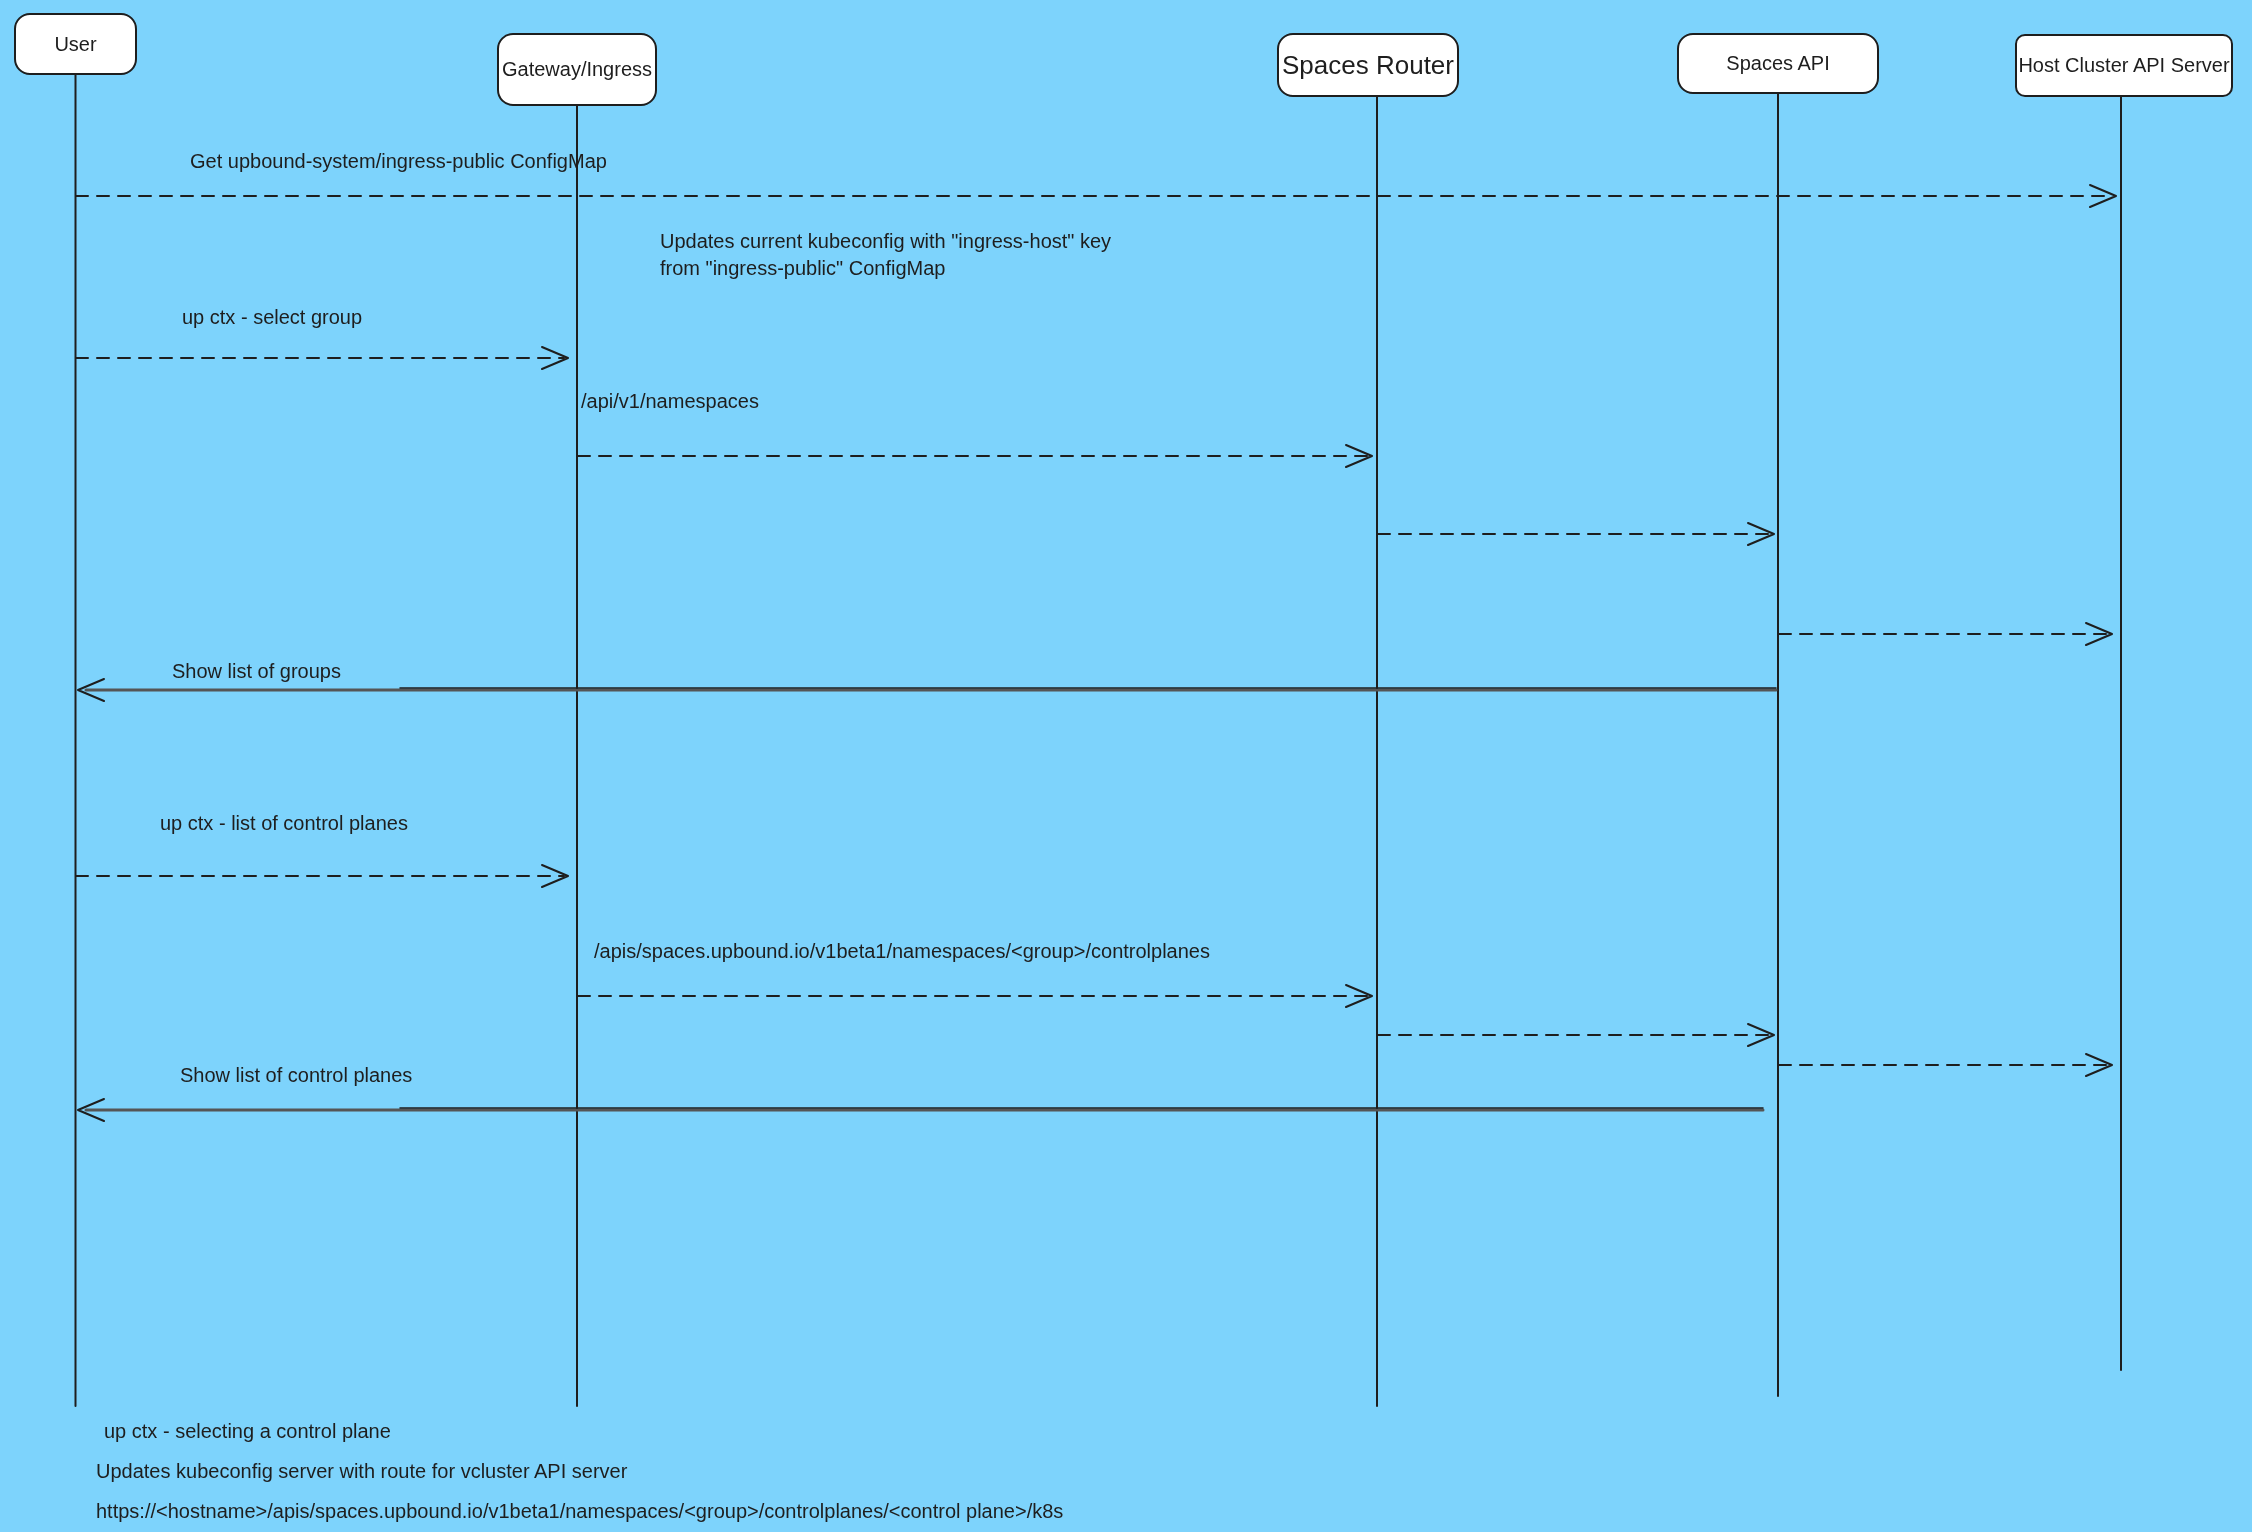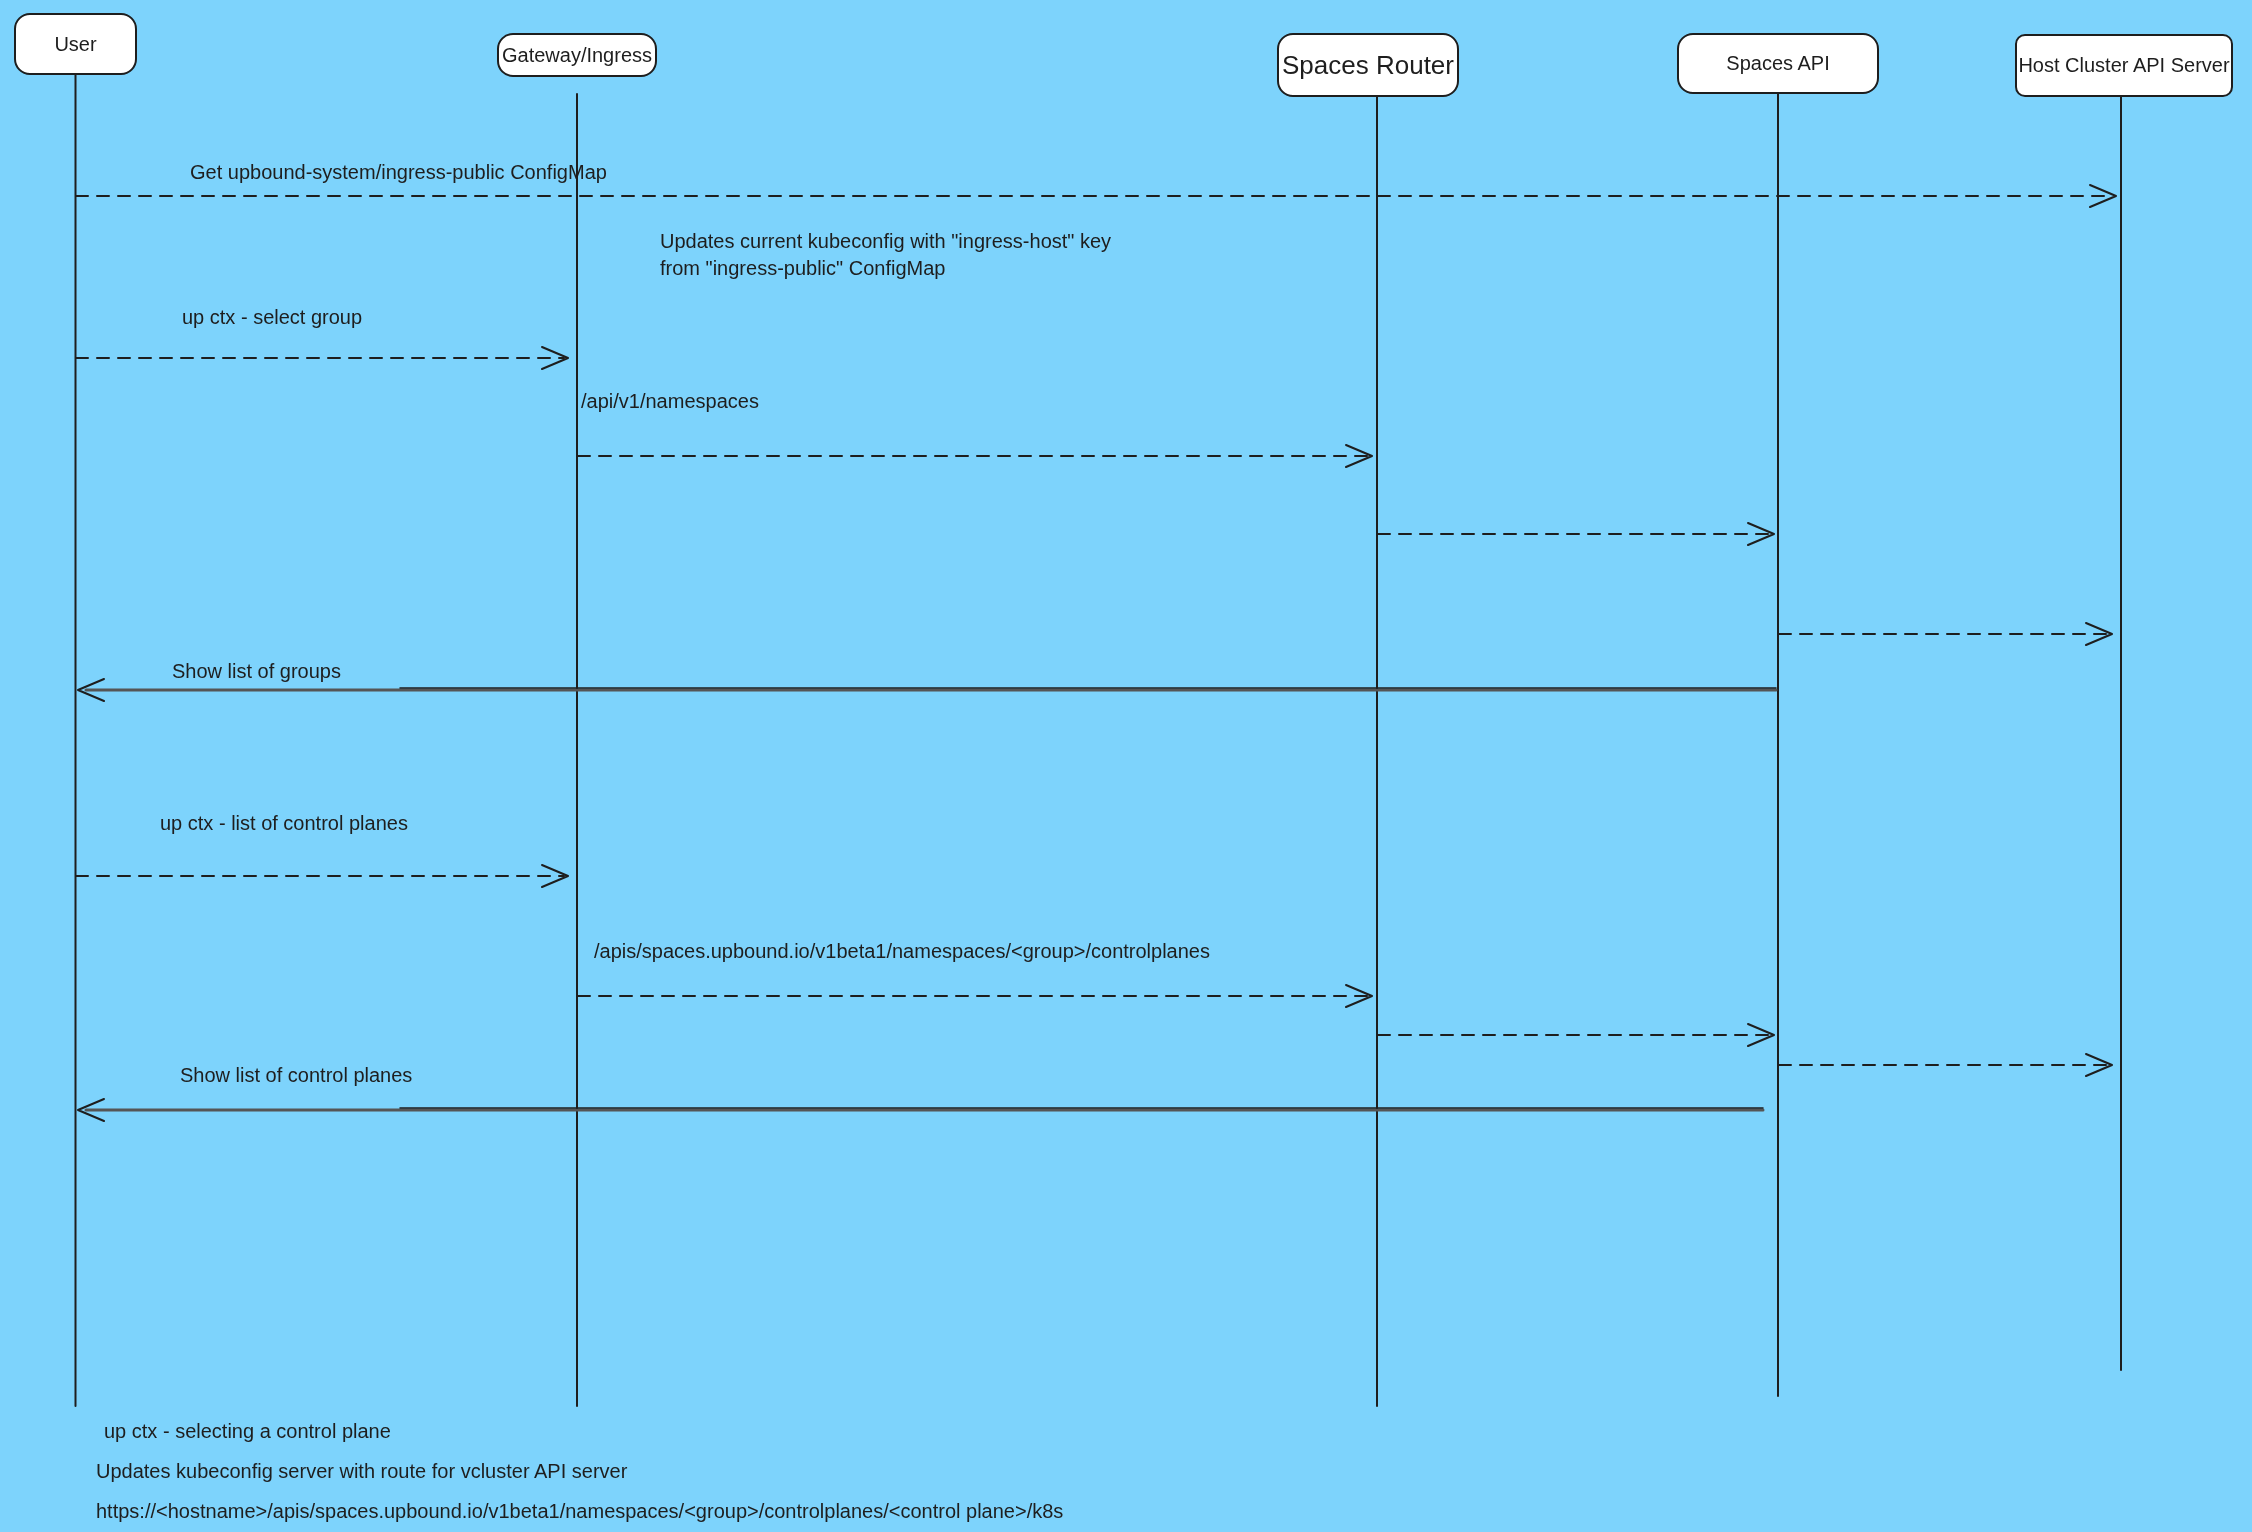--- a/index.html
+++ b/index.html
@@ -121,37 +121,37 @@
       <line x1="1763" y1="1110" x2="86" y2="1110" stroke="#555555" stroke-width="3"></line>
       <line x1="1763" y1="1108" x2="400" y2="1108" stroke-width="1.5"></line>
       <polyline points="104,1099 78,1110 104,1121"></polyline>
     </g>
   </svg>
 
   <div class="actor-box" style="left:14px; top:13px; width:123px; height:62px;">
     <span>User</span>
   </div>
 
-  <div class="actor-box" style="left:497px; top:33px; width:160px; height:44px;">
+  <div class="actor-box" style="left:497px; top:33px; width:160px; height:73px;">
     <span>Gateway/Ingress</span>
   </div>
 
   <div class="actor-box big" style="left:1277px; top:33px; width:182px; height:64px;">
     <span>Spaces Router</span>
   </div>
 
   <div class="actor-box" style="left:1677px; top:33px; width:202px; height:61px;">
     <span>Spaces API</span>
   </div>
 
   <div class="actor-box" style="left:2015px; top:34px; width:218px; height:63px;border-radius:10px;">
     <span>Host Cluster API Server</span>
   </div>
 
-  <div class="msg-label" style="left:190px; top:150px;margin-top:11px;">Get upbound-system/ingress-public ConfigMap</div>
+  <div class="msg-label" style="left:190px; top:150px;">Get upbound-system/ingress-public ConfigMap</div>
 
   <div class="note-text" style="left:660px; top:228px; width:520px;">
     <div>Updates current kubeconfig with "ingress-host" key</div>
     <div>from "ingress-public" ConfigMap</div>
   </div>
 
   <div class="msg-label" style="left:182px; top:306px;">up ctx - select group</div>
 
   <div class="msg-label" style="left:581px; top:390px;">/api/v1/namespaces</div>
 

